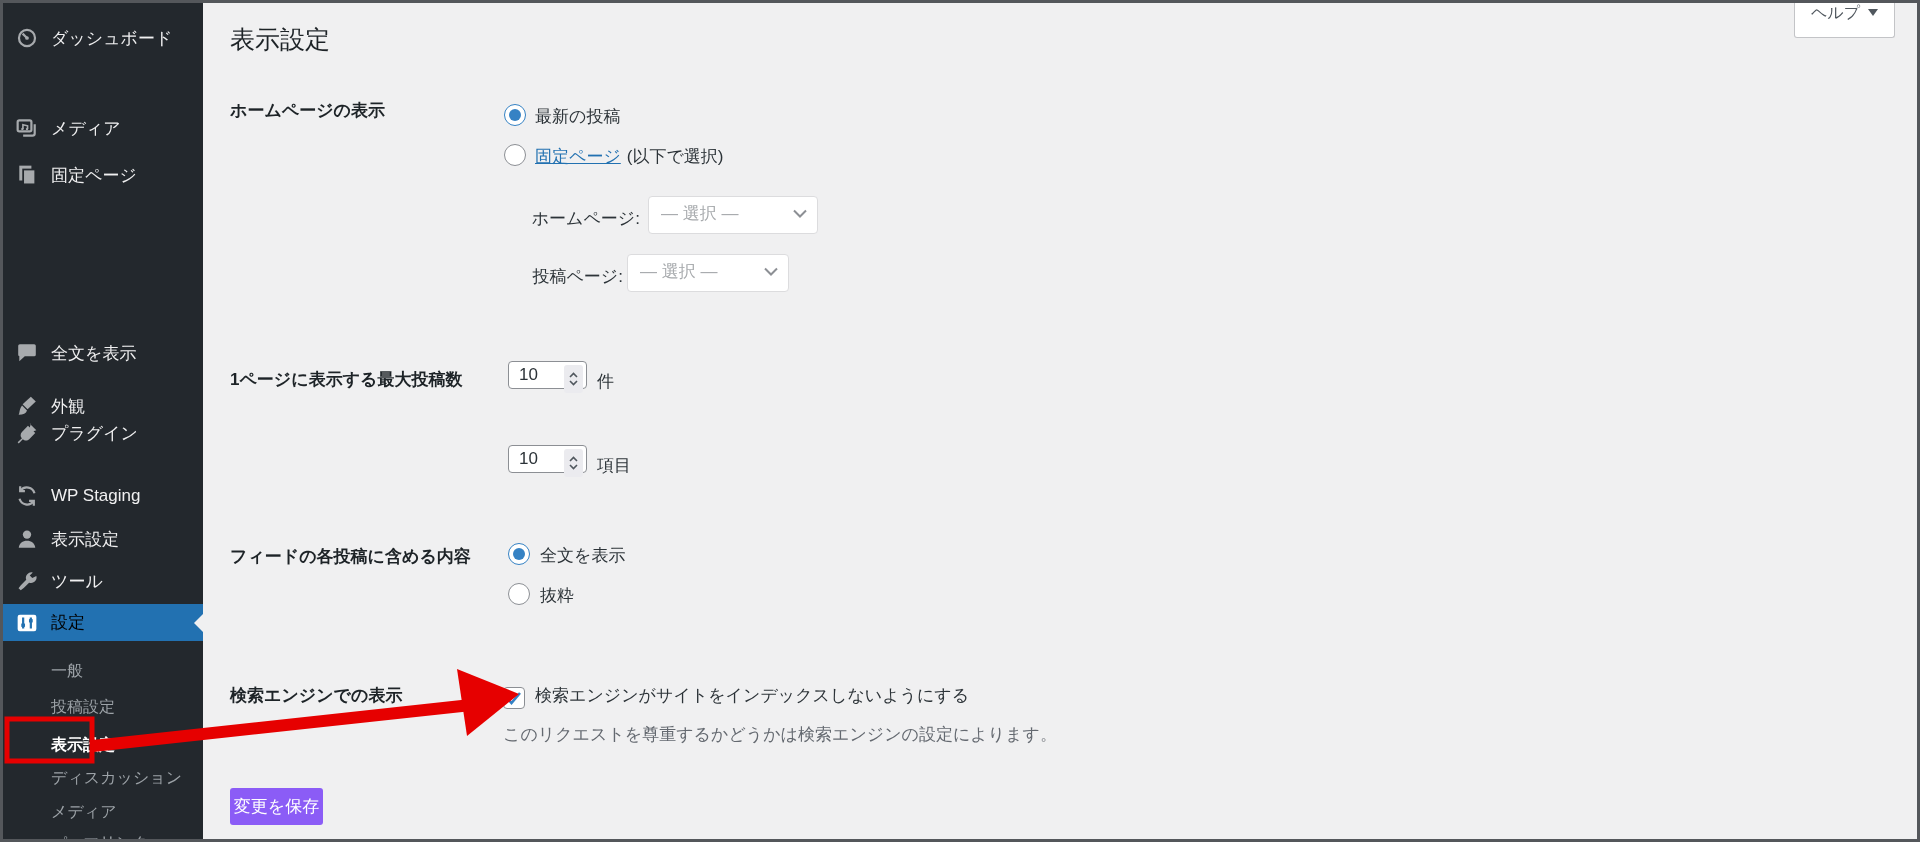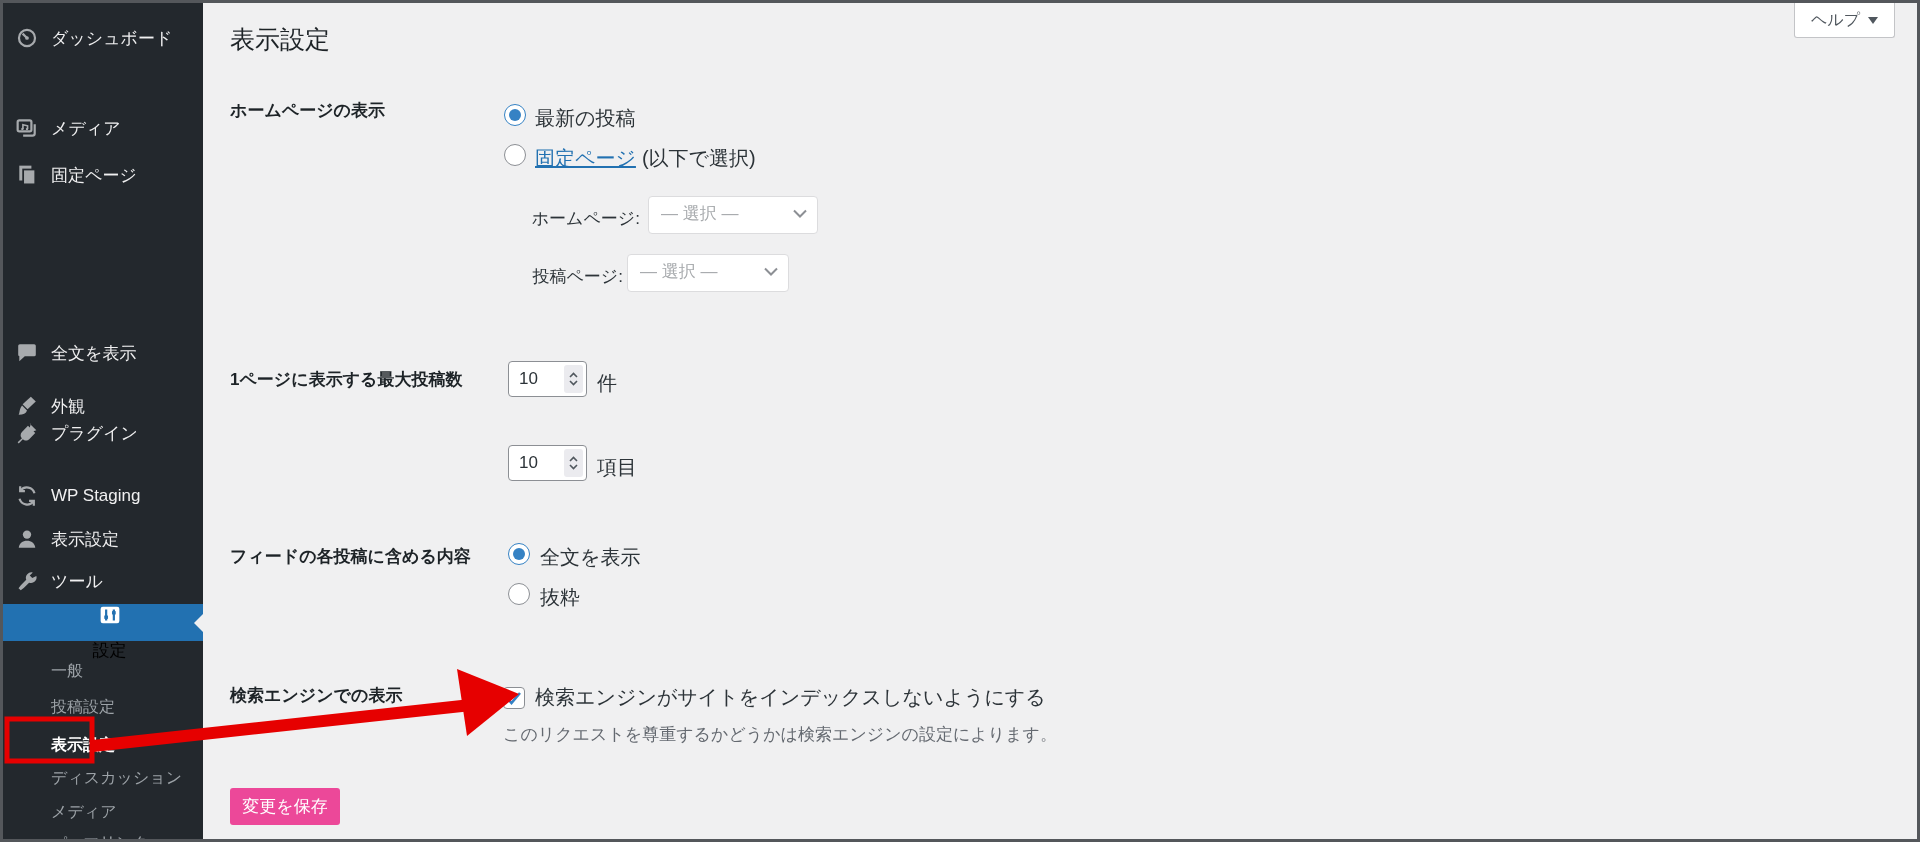--- a/index.html
+++ b/index.html
@@ -6,62 +6,62 @@
   body { background:#fff; font-family:"Liberation Sans","DejaVu Sans",sans-serif; }
   .frame { position:relative; width:1920px; height:842px; border:3px solid #54575b;
            background:#f0f0f1; overflow:hidden; }
 
   
   .sidebar { position:absolute; left:0; top:0; width:200px; height:100%; background:#23282d; }
   .menu-item { position:absolute; left:0; width:200px; height:38px; display:flex;
                align-items:center; gap:13px; padding-left:13px; color:#f0f0f1;
                font-size:17px; cursor:pointer; white-space:nowrap; }
   .menu-item svg { width:22px; height:22px; flex:none; }
-  .menu-item.active { background:#2271b1; color:#000000;flex-direction:column; }
+  .menu-item.active { background:#2271b1; color:#000000; }
   .menu-item.active::after { content:""; position:absolute; right:0; top:50%; margin-top:-9px;
                border:9px solid transparent; border-right-color:#f0f0f1; }
   .submenu-item { position:absolute; left:0; width:200px; padding-left:48px; color:#9ca2a7;
                font-size:16px; line-height:21px; cursor:pointer; white-space:nowrap; }
   .submenu-item.active { color:#fff; font-weight:bold; }
 
   
   .content { position:absolute; left:200px; top:0; right:0; bottom:0; }
   .help-btn { position:absolute; top:0; right:22px; height:35px; padding:0 16px;
               background:#fff; border:1px solid #c3c4c7; border-top:none;
-              border-radius:0 0 3px 3px; display:flex; align-items:center; gap:8px;
+              border-radius:0 0 3px 3px; display:flex; align-items:flex-start; gap:8px;
               color:#50575e; font-size:16px; cursor:pointer; }
   .caret-down { width:0; height:0; border:5px solid transparent; border-top:7px solid #50575e;
               margin-top:6px; }
   .page-title { position:absolute; left:27px; top:20px; font-size:25px; font-weight:400;
               color:#1d2327; }
   .flabel { position:absolute; left:27px; font-size:17px; font-weight:bold; color:#1d2327;
               line-height:26px; }
   .radio { position:absolute; width:22px; height:22px; border-radius:50%; background:#fff;
               border:1px solid #8c8f94; }
   .radio.checked { border-color:#3582c4; }
   .radio.checked::after { content:""; position:absolute; inset:4px; border-radius:50%;
               background:#3582c4; }
-  .ctl-label { position:absolute; font-size:20px; color:#2c3338; white-space:nowrap; }
+  .ctl-label { position:absolute; font-size:17px; color:#2c3338; white-space:nowrap; }
   .link { color:#2271b1; text-decoration:underline; cursor:pointer; }
   .suffix { margin-left:6px; }
   .sel-label { position:absolute; font-size:17px; color:#2c3338; text-align:right; }
   .select { position:absolute; height:38px; background:#fff; border:1px solid #dcdcde;
               border-radius:4px; display:flex; align-items:center; justify-content:space-between;
               padding:0 10px 4px 12px; color:#a7aaad; font-size:17px; cursor:default; }
-  .num-input { position:absolute; width:79px; height:36px; border:1px solid #8c8f94;
+  .num-input { position:absolute; width:79px; height:28px; border:1px solid #8c8f94;
               border-radius:4px; background:#fff; font-size:17px; color:#2c3338;
               padding:0 26px 0 10px; font-family:inherit; }
   .spinner { position:absolute; width:19px; height:28px; background:#ebebef; border-radius:3px;
               display:flex; flex-direction:column; align-items:center; justify-content:center;
               gap:2px; cursor:pointer; }
   .note { position:absolute; left:300px; font-size:17px; color:#646970; white-space:nowrap; }
   .checkbox { position:absolute; left:300px; width:22px; height:22px; background:#fff;
               border:1px solid #8c8f94; border-radius:4px; }
-  .save-btn { position:absolute; left:27px; top:785px; width:110px; height:37px;
-              background:#ec4899; color:#fff; border:none; border-radius:3px; font-size:17px;
+  .save-btn { position:absolute; left:27px; top:785px; width:93px; height:37px;
+              background:#8b5cf6; color:#fff; border:none; border-radius:3px; font-size:17px;
               font-family:inherit; cursor:pointer; }
   .annotation { position:absolute; inset:0; pointer-events:none; z-index:50; }
 </style>
 </head>
 <body>
 
 <div class="frame">
 
   <div class="sidebar">
     <div class="menu-item" style="top:16px">

